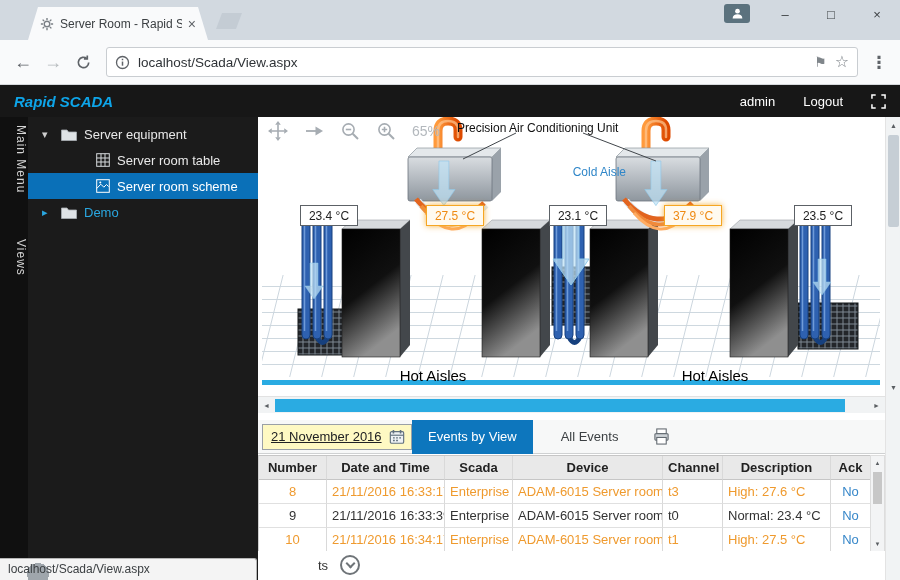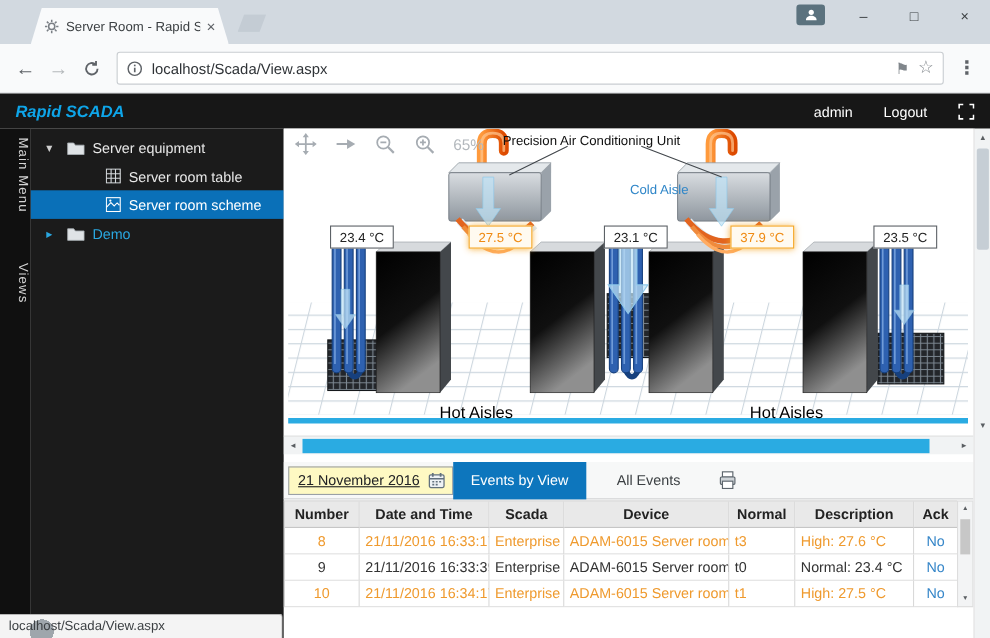--- a/index.html
+++ b/index.html
@@ -404,21 +404,21 @@
           </svg>
         </div>
       </div>
 
       <div class="etable">
         <div class="ehead">
           <div class="cell">Number</div>
           <div class="cell">Date and Time</div>
           <div class="cell">Scada</div>
           <div class="cell">Device</div>
-          <div class="cell">Normal</div>
+          <div class="cell">Channel</div>
           <div class="cell">Description</div>
           <div class="cell">Ack</div>
         </div>
         <div class="erow state-high">
           <div class="cell c-num">8</div>
           <div class="cell c-dt">21/11/2016 16:33:17</div>
           <div class="cell">Enterprise</div>
           <div class="cell">ADAM-6015 Server room</div>
           <div class="cell">t3</div>
           <div class="cell">High: 27.6 °C</div>
@@ -443,20 +443,26 @@
           <div class="cell c-ack">No</div>
         </div>
       </div>
 
       <div class="etable-vscroll">
         <span class="etv-btn" style="top:0">▲</span>
         <div class="etv-thumb"></div>
         <span class="etv-btn" style="bottom:0">▼</span>
       </div>
 
+      <div class="page-footer">
+        <span class="foot-frag">ts</span>
+        <div class="collapse-btn">
+            <i></i>
+          </div>
+      </div>
     </main>
 
     <div class="main-vscroll">
       <span class="vs-btn" style="top:0">▲</span>
       <div class="vthumb"></div>
       <span class="vs-btn" style="top:262px">▼</span>
     </div>
   </div>
 
   <div class="status-tip">

